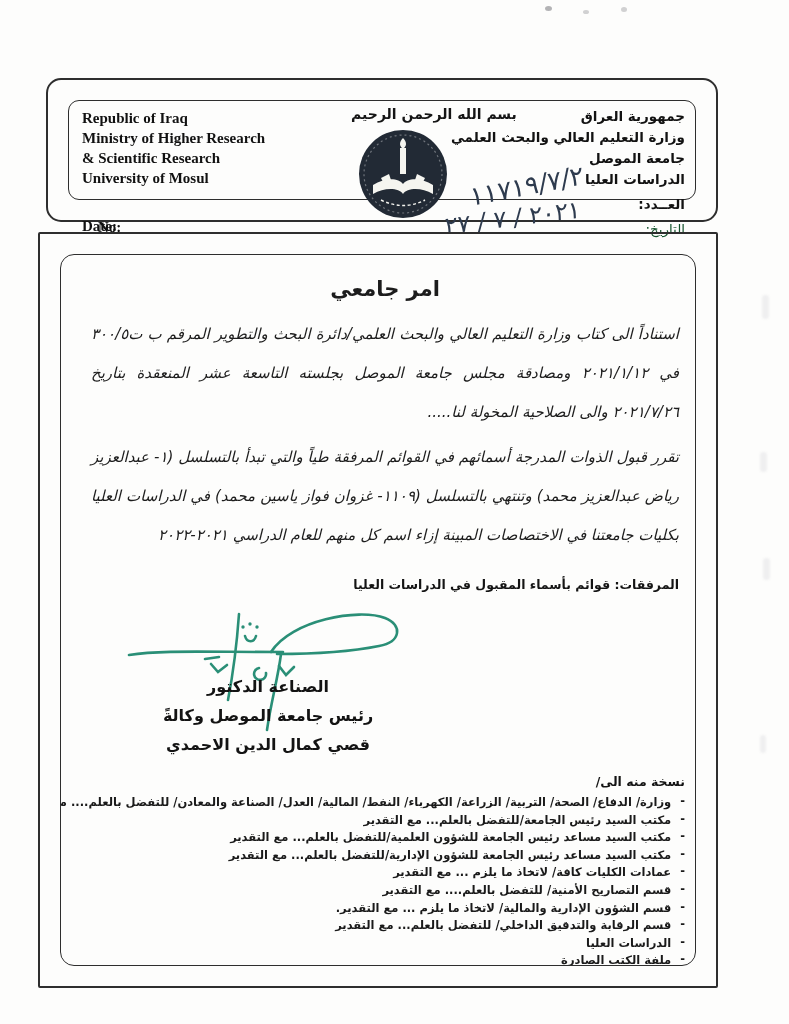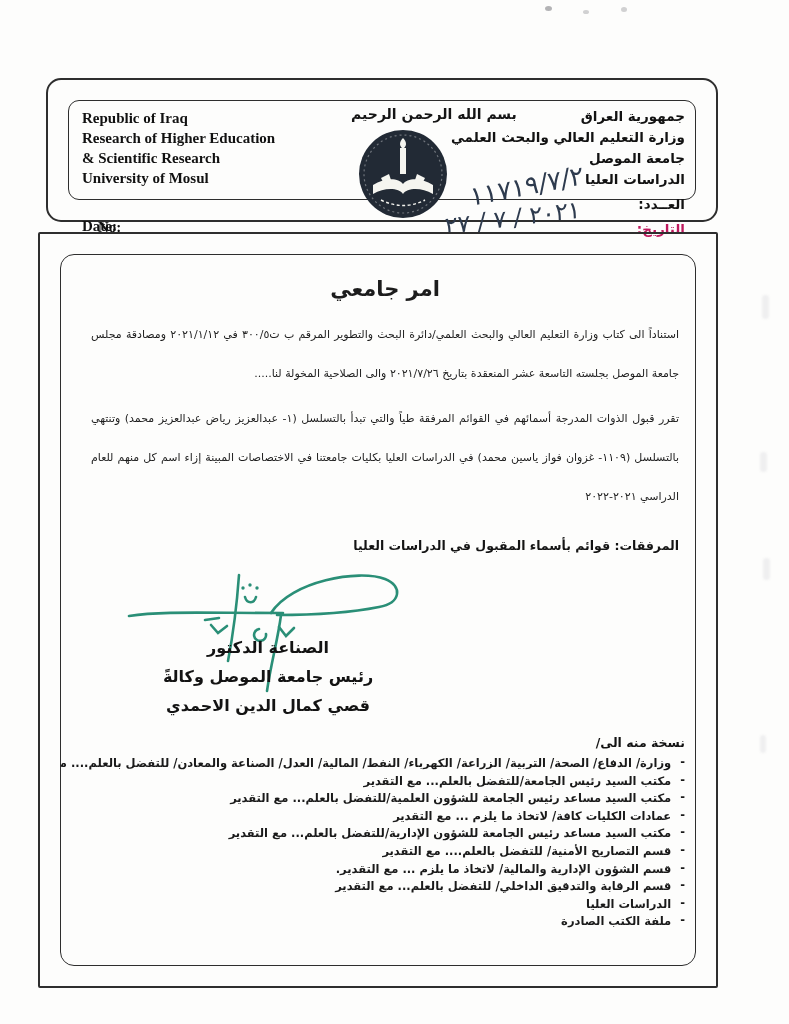--- a/index.html
+++ b/index.html
@@ -27,30 +27,30 @@
 
   
   .basmala{position:absolute;left:275px;top:5px;width:180px;text-align:center;
            font-weight:bold;font-size:14px;color:#151515;direction:rtl;}
   .logo{position:absolute;left:288px;top:27px;width:92px;height:92px;}
 
   
   .arab{position:absolute;right:10px;top:5px;text-align:right;direction:rtl;
         font-weight:bold;font-size:13.5px;line-height:21px;color:#121212;}
   .lbl-num{position:absolute;right:10px;top:95px;direction:rtl;font-weight:bold;font-size:13.5px;color:#121212;}
-  .lbl-date{position:absolute;right:10px;top:120px;direction:rtl;font-weight:bold;font-size:13.5px;color:#be185d;}
+  .lbl-date{position:absolute;right:10px;top:120px;direction:rtl;font-weight:normal;font-size:13.5px;color:#14532d;}
 
   .hw{position:absolute;color:#2e3b4e;font-size:26px;letter-spacing:2px;white-space:nowrap;}
   .hw-num{left:400px;top:70px;transform:rotate(-11deg) skewX(-6deg);}
   .hw-date{left:375px;top:103px;font-size:24px;letter-spacing:4px;transform:rotate(-7deg) skewX(-6deg);}
 
   
   .body-content{position:absolute;top:16px;right:16px;left:30px;direction:rtl;}
   .order-title{text-align:center;font-size:21px;font-weight:600;color:#1c1c1c;margin:6px 0 14px 0;}
-  .para{font-size:11px;line-height:39px;text-align:justify;color:#1d1d1d;margin:0 0 6px 0;}
+  .para{font-size:15px;line-height:39px;text-align:justify;color:#1d1d1d;margin:0 0 6px 0;font-style:italic;}
   .attach{font-weight:bold;font-size:12.5px;color:#141414;margin:22px 0 0 0;text-align:right;}
 
   .sig-wrap{position:relative;height:170px;margin-top:6px;direction:ltr;}
   .sig-svg{position:absolute;left:30px;top:4px;}
   .sig-text{position:absolute;left:12px;top:74px;width:330px;text-align:center;direction:rtl;
             font-weight:bold;font-size:16px;line-height:29px;color:#131313;}
 
   .copy-block{margin:6px -6px 0 0;direction:rtl;}
   .copy-head{font-weight:bold;font-size:12.5px;color:#131313;margin-bottom:5px;}
   .copy-list{font-size:11.5px;font-weight:bold;color:#1a1a1a;}
@@ -69,21 +69,21 @@
   <div class="ghost" style="right:20px;top:295px;width:7px;height:24px;"></div>
   <div class="ghost" style="right:22px;top:452px;width:7px;height:20px;"></div>
   <div class="ghost" style="right:19px;top:558px;width:7px;height:22px;"></div>
   <div class="ghost" style="right:23px;top:735px;width:6px;height:18px;"></div>
 
   <div class="dbox header-box">
     <div class="dbox-inner">
 
       <div class="eng">
         <div>Republic of Iraq</div>
-        <div>Research of Higher Education</div>
+        <div>Ministry of Higher Research</div>
         <div>&amp; Scientific Research</div>
         <div>University of Mosul</div>
       </div>
       <div class="eng-no">No:</div>
       <div class="eng-date">Date:</div>
 
       <div class="basmala">بسم الله الرحمن الرحيم</div>
 
       <svg class="logo" viewBox="0 0 92 92">
         <circle cx="46" cy="46" r="44" fill="#222a35"></circle>
@@ -151,23 +151,23 @@
           <div class="copy-head">نسخة منه الى/</div>
           <div class="copy-list">
 
 
               <div class="copy-item">وزارة/ الدفاع/ الصحة/ التربية/ الزراعة/ الكهرباء/ النفط/ المالية/ العدل/ الصناعة والمعادن/ للتفضل بالعلم.... مع التقدير</div>
 
               <div class="copy-item">مكتب السيد رئيس الجامعة/للتفضل بالعلم... مع التقدير</div>
 
               <div class="copy-item">مكتب السيد مساعد رئيس الجامعة للشؤون العلمية/للتفضل بالعلم... مع التقدير</div>
 
+              <div class="copy-item">مكتب السيد مساعد رئيس الجامعة للشؤون الإدارية/للتفضل بالعلم... مع التقدير</div>
+
               <div class="copy-item">عمادات الكليات كافة/ لاتخاذ ما يلزم ... مع التقدير</div>
-
-              <div class="copy-item">مكتب السيد مساعد رئيس الجامعة للشؤون الإدارية/للتفضل بالعلم... مع التقدير</div>
 
               <div class="copy-item">قسم التصاريح الأمنية/ للتفضل بالعلم.... مع التقدير</div>
 
               <div class="copy-item">قسم الشؤون الإدارية والمالية/ لاتخاذ ما يلزم ... مع التقدير.</div>
 
 
               <div class="copy-item">قسم الرقابة والتدقيق الداخلي/ للتفضل بالعلم... مع التقدير</div>
 
               <div class="copy-item">الدراسات العليا</div>
 

